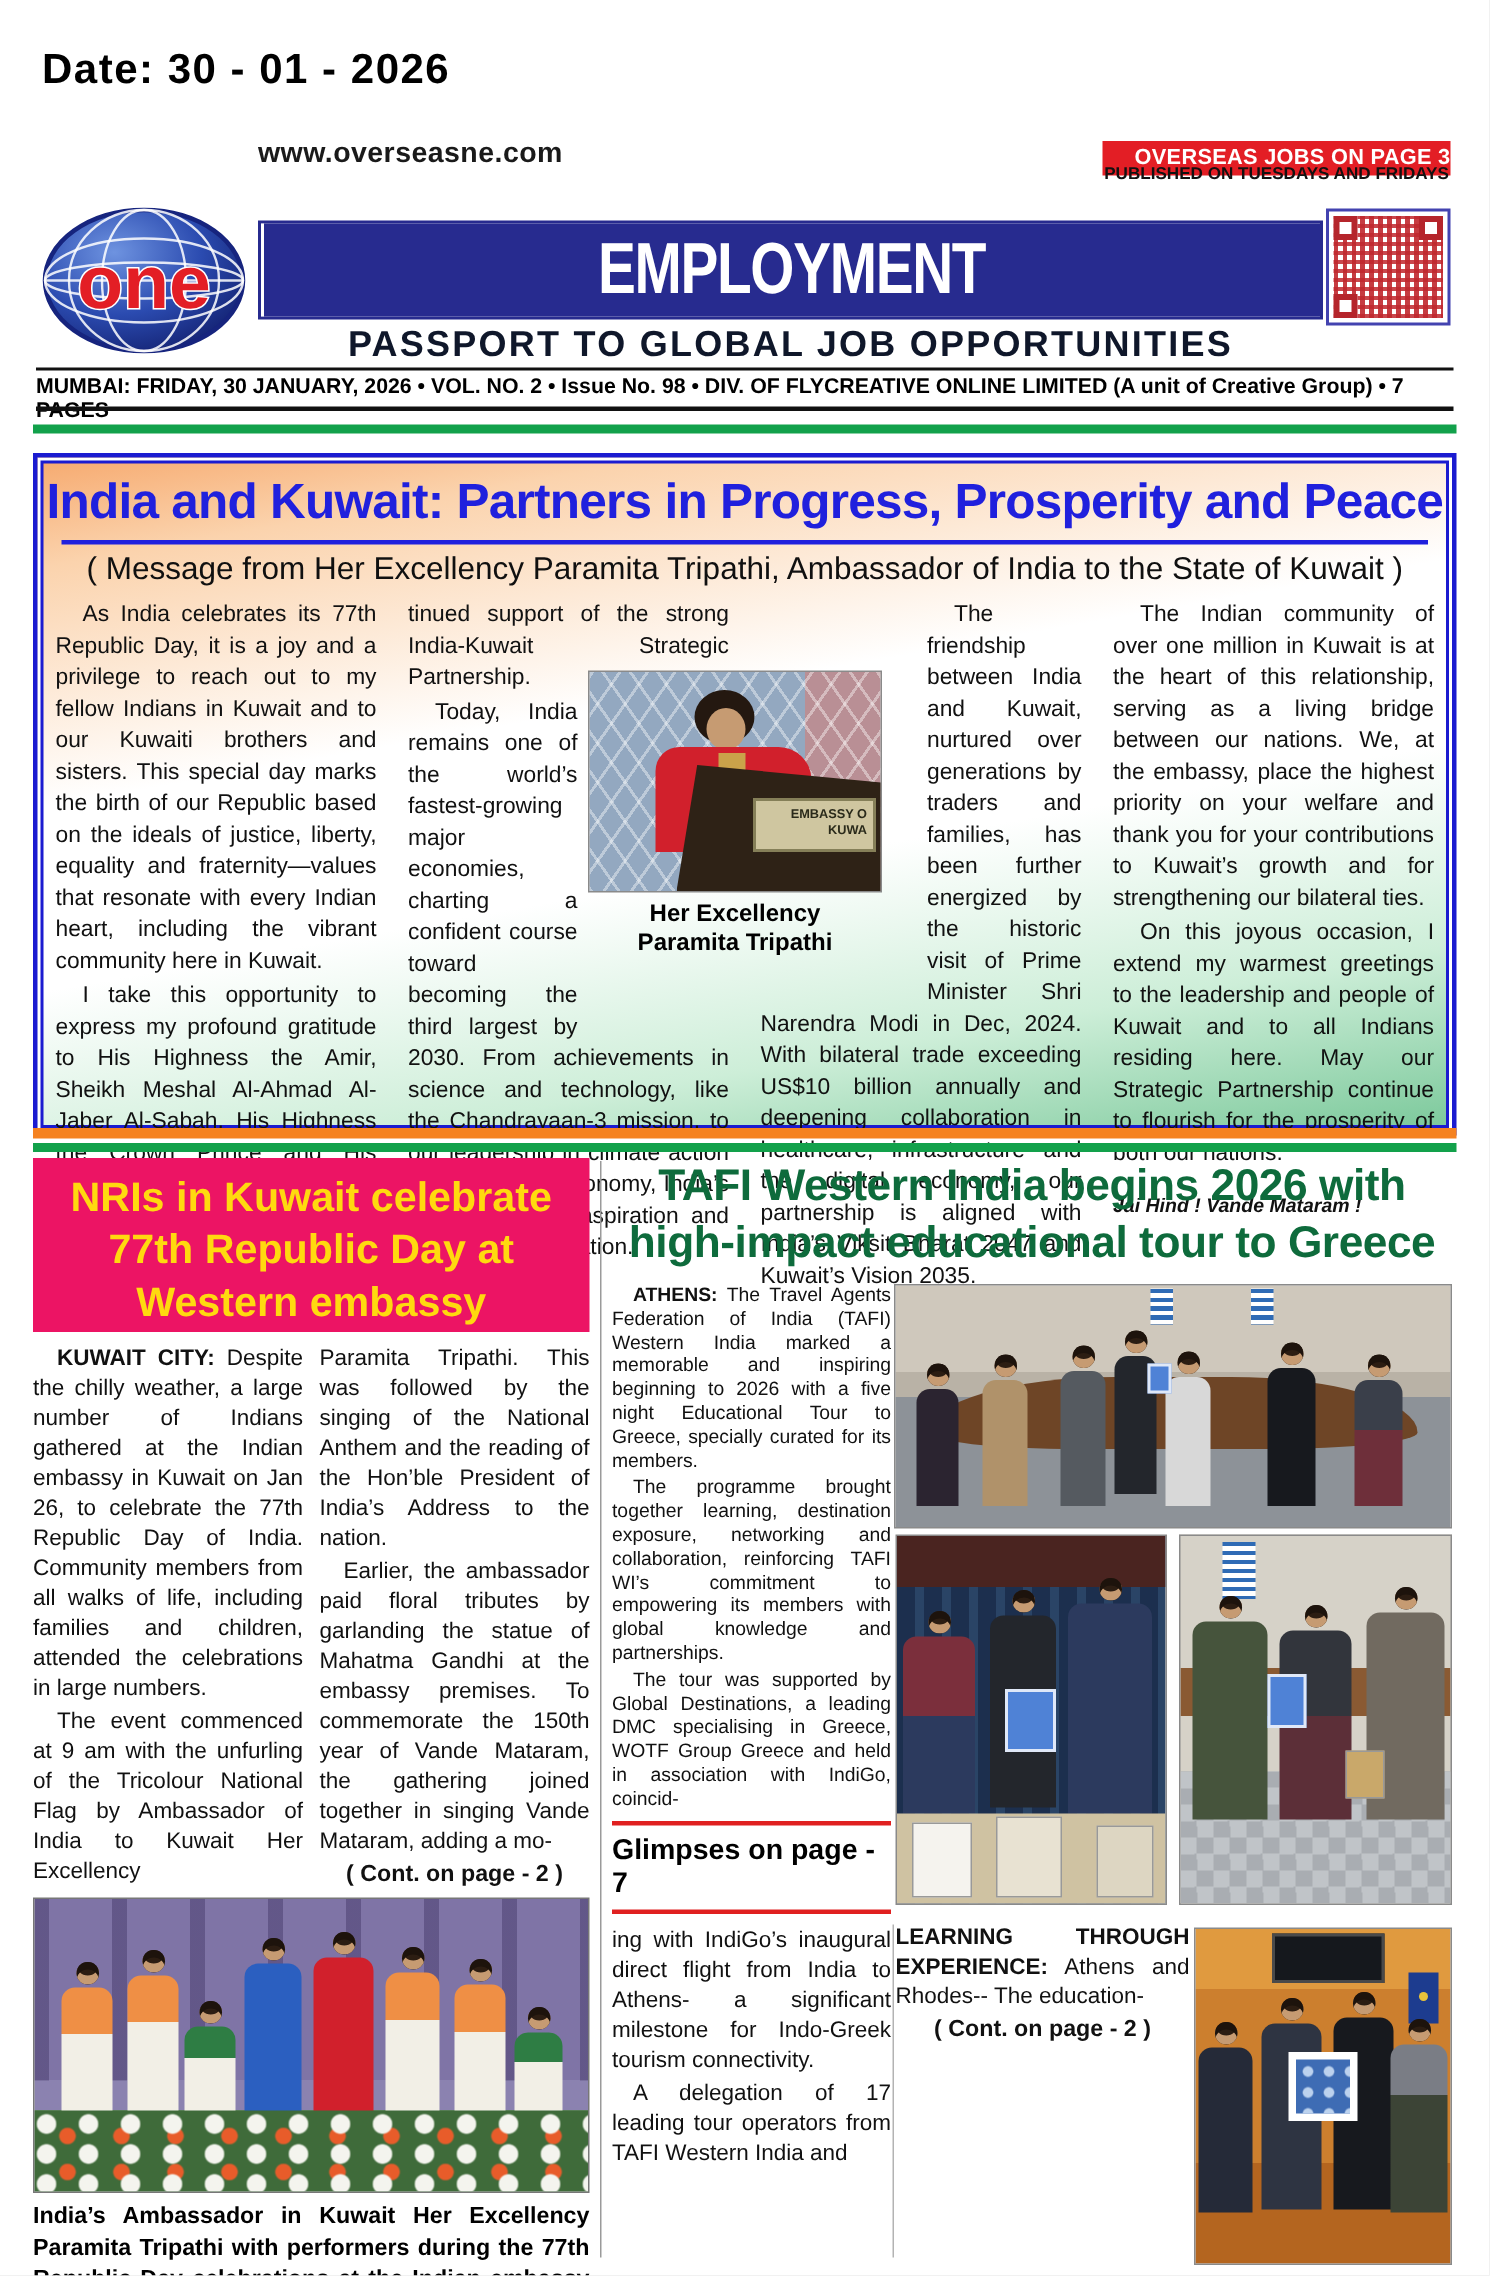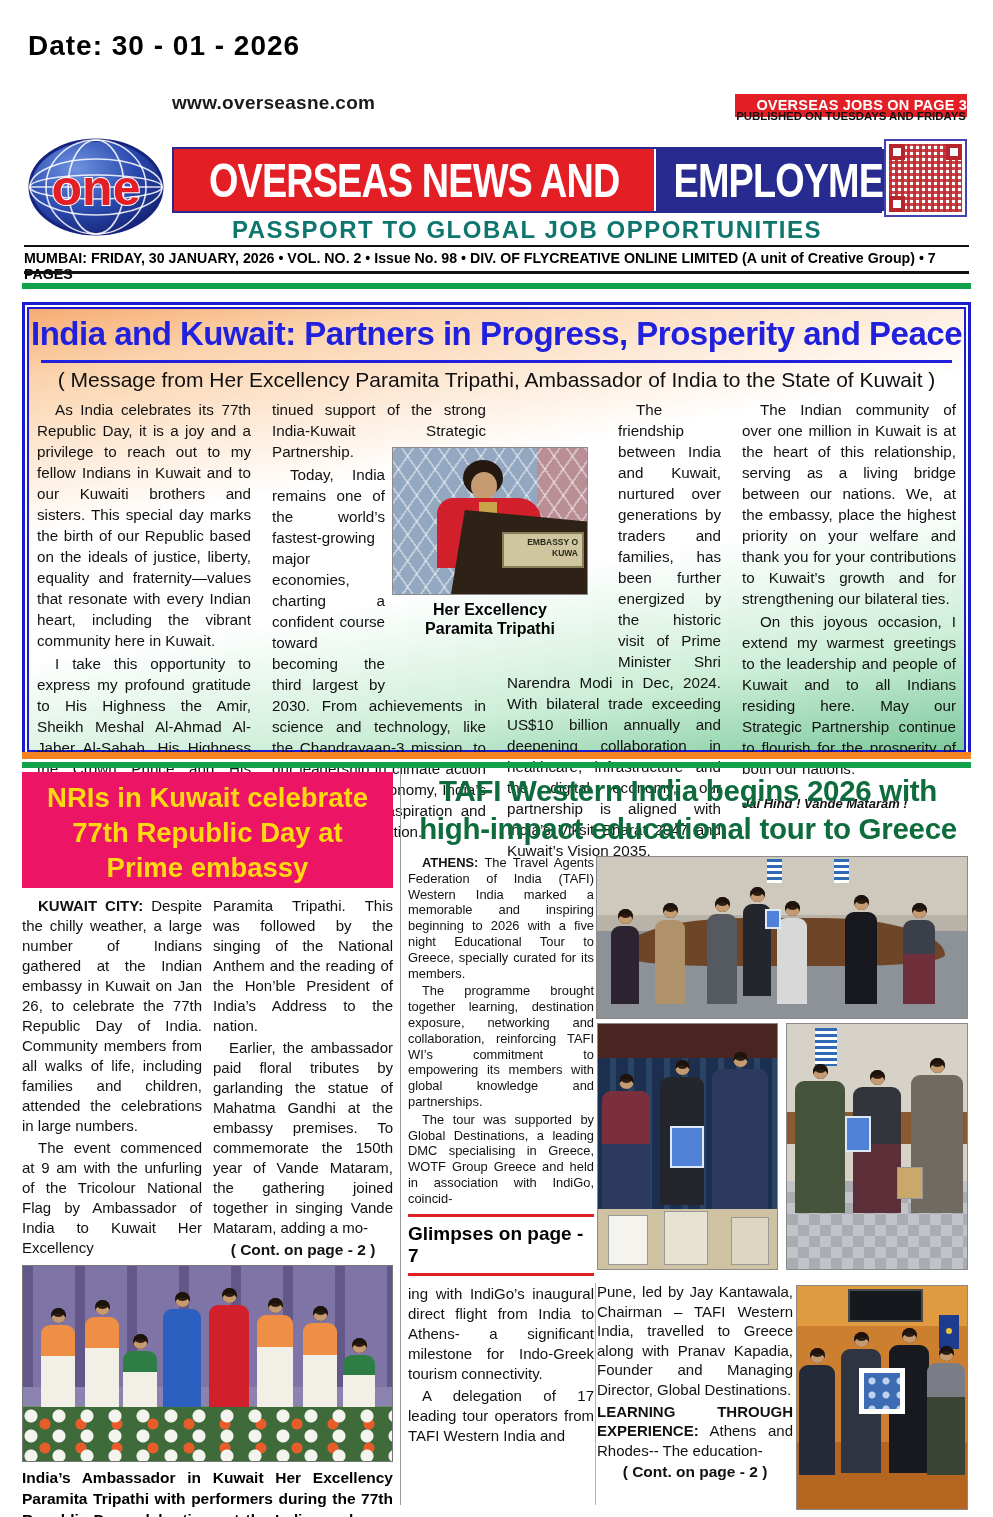--- a/index.html
+++ b/index.html
@@ -18,21 +18,21 @@
   .banner{left:172px;top:147px;width:710px;height:66px;display:flex;border:2px solid #272b8f;background:#fff;}
   .banner .red{flex:0 0 68%;background:#e31e25;display:flex;align-items:center;justify-content:center;}
   .banner .blue{flex:1;background:#272b8f;display:flex;align-items:center;justify-content:center;border-left:2px solid #fff;}
   .banner span{color:#fff;font-weight:bold;font-size:43px;white-space:nowrap;transform:scale(.88,1.12);letter-spacing:-1px;}
   .qr{left:884px;top:139px;width:83px;height:78px;border:2px solid #4343b0;background:#fff;position:absolute;padding:3px;}
   .qr-inner{width:100%;height:100%;position:relative;background:
       repeating-linear-gradient(0deg,rgba(192,39,45,.85) 0 3px,transparent 3px 6px),
       repeating-linear-gradient(90deg,rgba(192,39,45,.9) 0 3px,#fff 3px 6px);}
   .qr-eye{position:absolute;width:16px;height:16px;border:4px solid #b5252b;background:#fff;}
   .tagline{left:172px;top:216px;width:710px;text-align:center;font-size:24px;font-weight:bold;
-           color:#0f766e;letter-spacing:1.5px;}
+           color:#0f172a;letter-spacing:1.5px;}
   .rule1{left:24px;top:245px;width:945px;border-top:2px solid #111;}
   .issue-line{left:24px;top:250px;width:945px;font-size:14.2px;font-weight:bold;color:#000;}
   .rule2{left:24px;top:271px;width:945px;border-top:3px solid #111;}
 
   
   .lead-greenbar{left:22px;top:283px;width:949px;height:6px;background:#12a14b;}
   .lead-box{left:22px;top:278px;width:949px;height:455px;border:3px solid #1b1bd0;
             box-shadow:inset 0 0 0 2px #fff, inset 0 0 0 4px #1b1bd0;
             background:linear-gradient(170deg,#f6a96e 0%,#fbd3ad 12%,#ffffff 38%,#ffffff 58%,#cdeed8 80%,#7ac89a 100%);
             padding:6px 0 16px;margin-top:24px;}
@@ -153,23 +153,20 @@
       <ellipse cx="70" cy="50" rx="66" ry="28" fill="none" stroke="#ffffff" stroke-width="1.6" opacity=".85"></ellipse>
       <ellipse cx="70" cy="50" rx="66" ry="12" fill="none" stroke="#ffffff" stroke-width="1.6" opacity=".85"></ellipse>
       <ellipse cx="70" cy="50" rx="28" ry="47" fill="none" stroke="#ffffff" stroke-width="1.6" opacity=".85"></ellipse>
       <ellipse cx="70" cy="50" rx="50" ry="47" fill="none" stroke="#ffffff" stroke-width="1.6" opacity=".85"></ellipse>
       <line x1="4" y1="50" x2="136" y2="50" stroke="#fff" stroke-width="1.6" opacity=".85"></line>
       <text x="70" y="68" text-anchor="middle" font-family="Liberation Sans, sans-serif" font-size="50" font-weight="bold" fill="#e31e25" stroke="#ffffff" stroke-width="2" paint-order="stroke">one</text>
     </svg>
   </div>
 
   <div class="abs banner">
-    <div class="red">
-      <span>OVERSEAS NEWS AND</span>
-    </div>
     <div class="blue">
       <span>EMPLOYMENT</span>
     </div>
   </div>
 
   <div class="qr">
     <div class="qr-inner">
       <div class="qr-eye" style="left:0;top:0;"></div>
       <div class="qr-eye" style="right:0;top:0;"></div>
       <div class="qr-eye" style="left:0;bottom:0;"></div>
@@ -231,21 +228,21 @@
       </div>
     </div>
   </div>
   <div class="abs stripe-orange"></div>
   <div class="abs stripe-green"></div>
 
   <div class="abs nri">
     <div class="nri-head">
       <div>NRIs in Kuwait celebrate</div>
       <div>77th Republic Day at</div>
-      <div>Prime embassy</div>
+      <div>Western embassy</div>
     </div>
     <div class="nri-cols">
       <div class="col">
         <p><b>KUWAIT CITY:</b><span> Despite the chilly weather, a large number of Indians gathered at the Indian embassy in Kuwait on Jan 26, to celebrate the 77th Republic Day of India. Community members from all walks of life, including families and children, attended the celebrations in large numbers.</span></p>
         <p>The event commenced at 9 am with the unfurling of the Tricolour National Flag by  Ambassador of India to Kuwait Her Excellency</p>
       </div>
       <div class="col">
         <p class="noindent">Paramita Tripathi. This was followed by the singing of the National Anthem and the reading of the Hon’ble President of India’s Address to the nation.</p>
         <p>Earlier, the ambassador paid floral tributes by garlanding the statue of Mahatma Gandhi at the embassy premises. To commemorate the 150th year of Vande Mataram, the gathering joined together in singing Vande Mataram, adding a mo-</p>
         <div class="cont-line">( Cont. on page - 2 )</div>
@@ -315,21 +312,20 @@
       <div class="mr-bench"></div>
       <div class="mr-floor"></div>
       <div class="person" style="left:8px;bottom:56px;width:50px;height:132px;background:#46543c;"></div>
       <div class="person" style="left:66px;bottom:56px;width:48px;height:126px;background:linear-gradient(180deg,#32353c 0 45%,#5c2f38 45% 100%);"></div>
       <div class="person" style="right:4px;bottom:56px;width:52px;height:138px;background:#716a60;"></div>
       <div class="plaque" style="left:58px;top:92px;width:26px;height:36px;"></div>
       <div class="bag" style="right:44px;bottom:70px;width:26px;height:32px;background:#c9a86a;"></div>
     </div>
 
     <div class="tafi-col2">
-      <p class="noindent">Pune, led by Jay Kantawala, Chairman – TAFI Western India, travelled to Greece along with Pranav Kapadia, Founder and Managing Director, Global Destinations.</p>
       <p><b>LEARNING THROUGH EXPERIENCE:</b><span> Athens and Rhodes-- The education-</span></p>
       <div class="cont-line">( Cont. on page - 2 )</div>
     </div>
 
     <div class="photo tafi-bot">
       <div class="tv"></div>
       <div class="euflag"></div>
       <div class="person" style="left:2px;bottom:34px;width:36px;height:110px;background:#252a38;"></div>
       <div class="person" style="left:44px;bottom:36px;width:40px;height:124px;background:#2e3442;"></div>
       <div class="person" style="left:92px;bottom:36px;width:40px;height:128px;background:#17191e;"></div>

